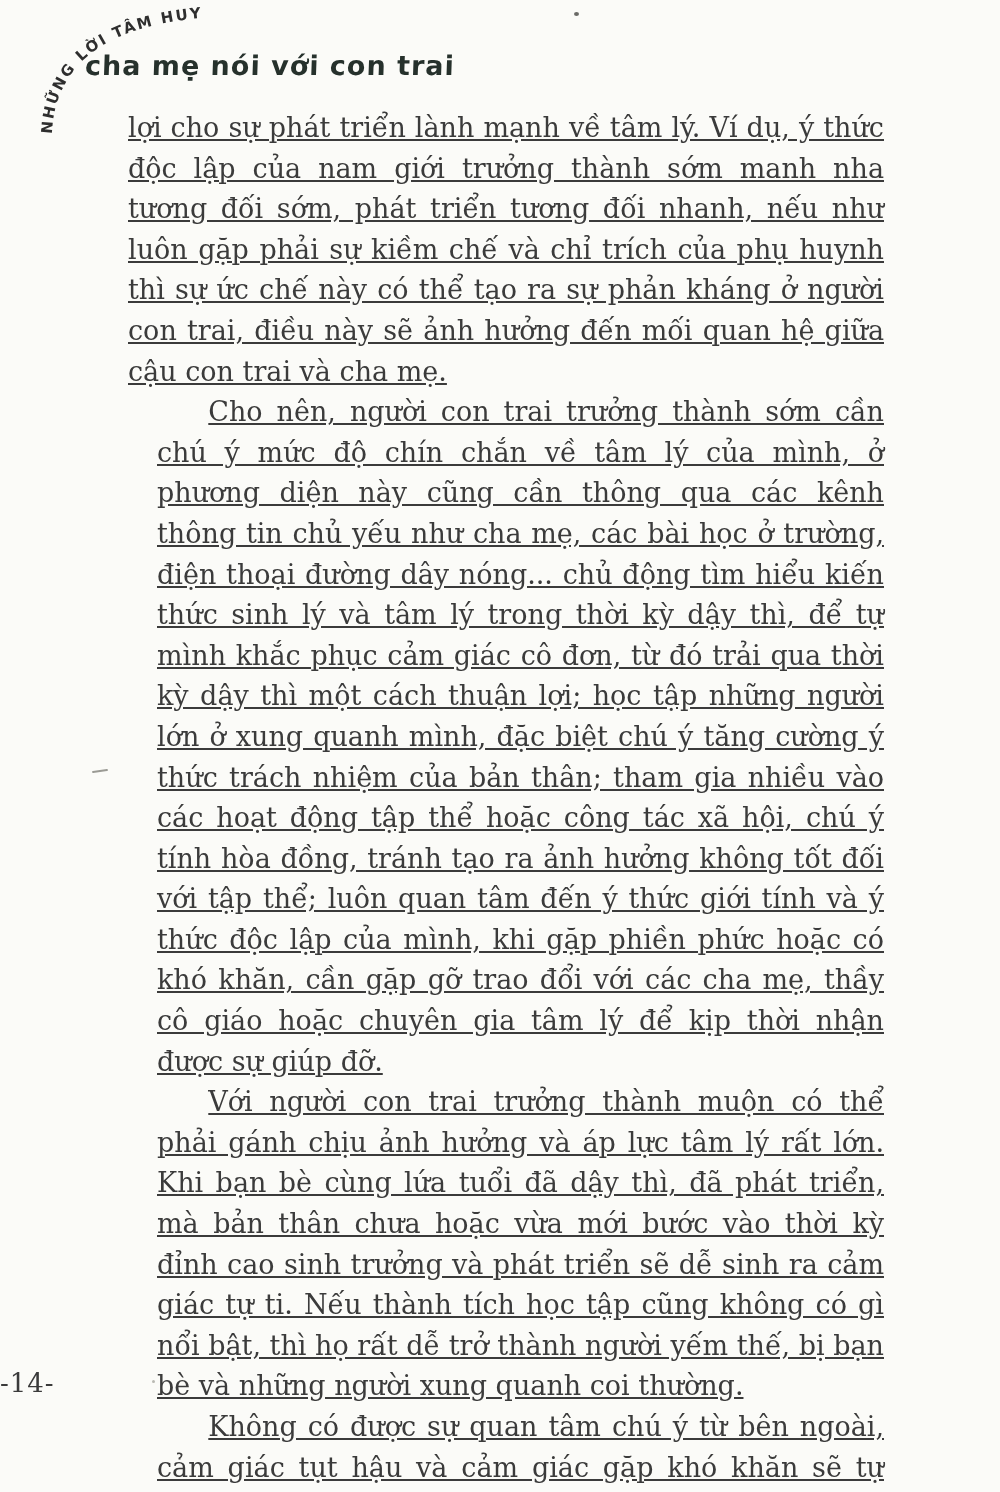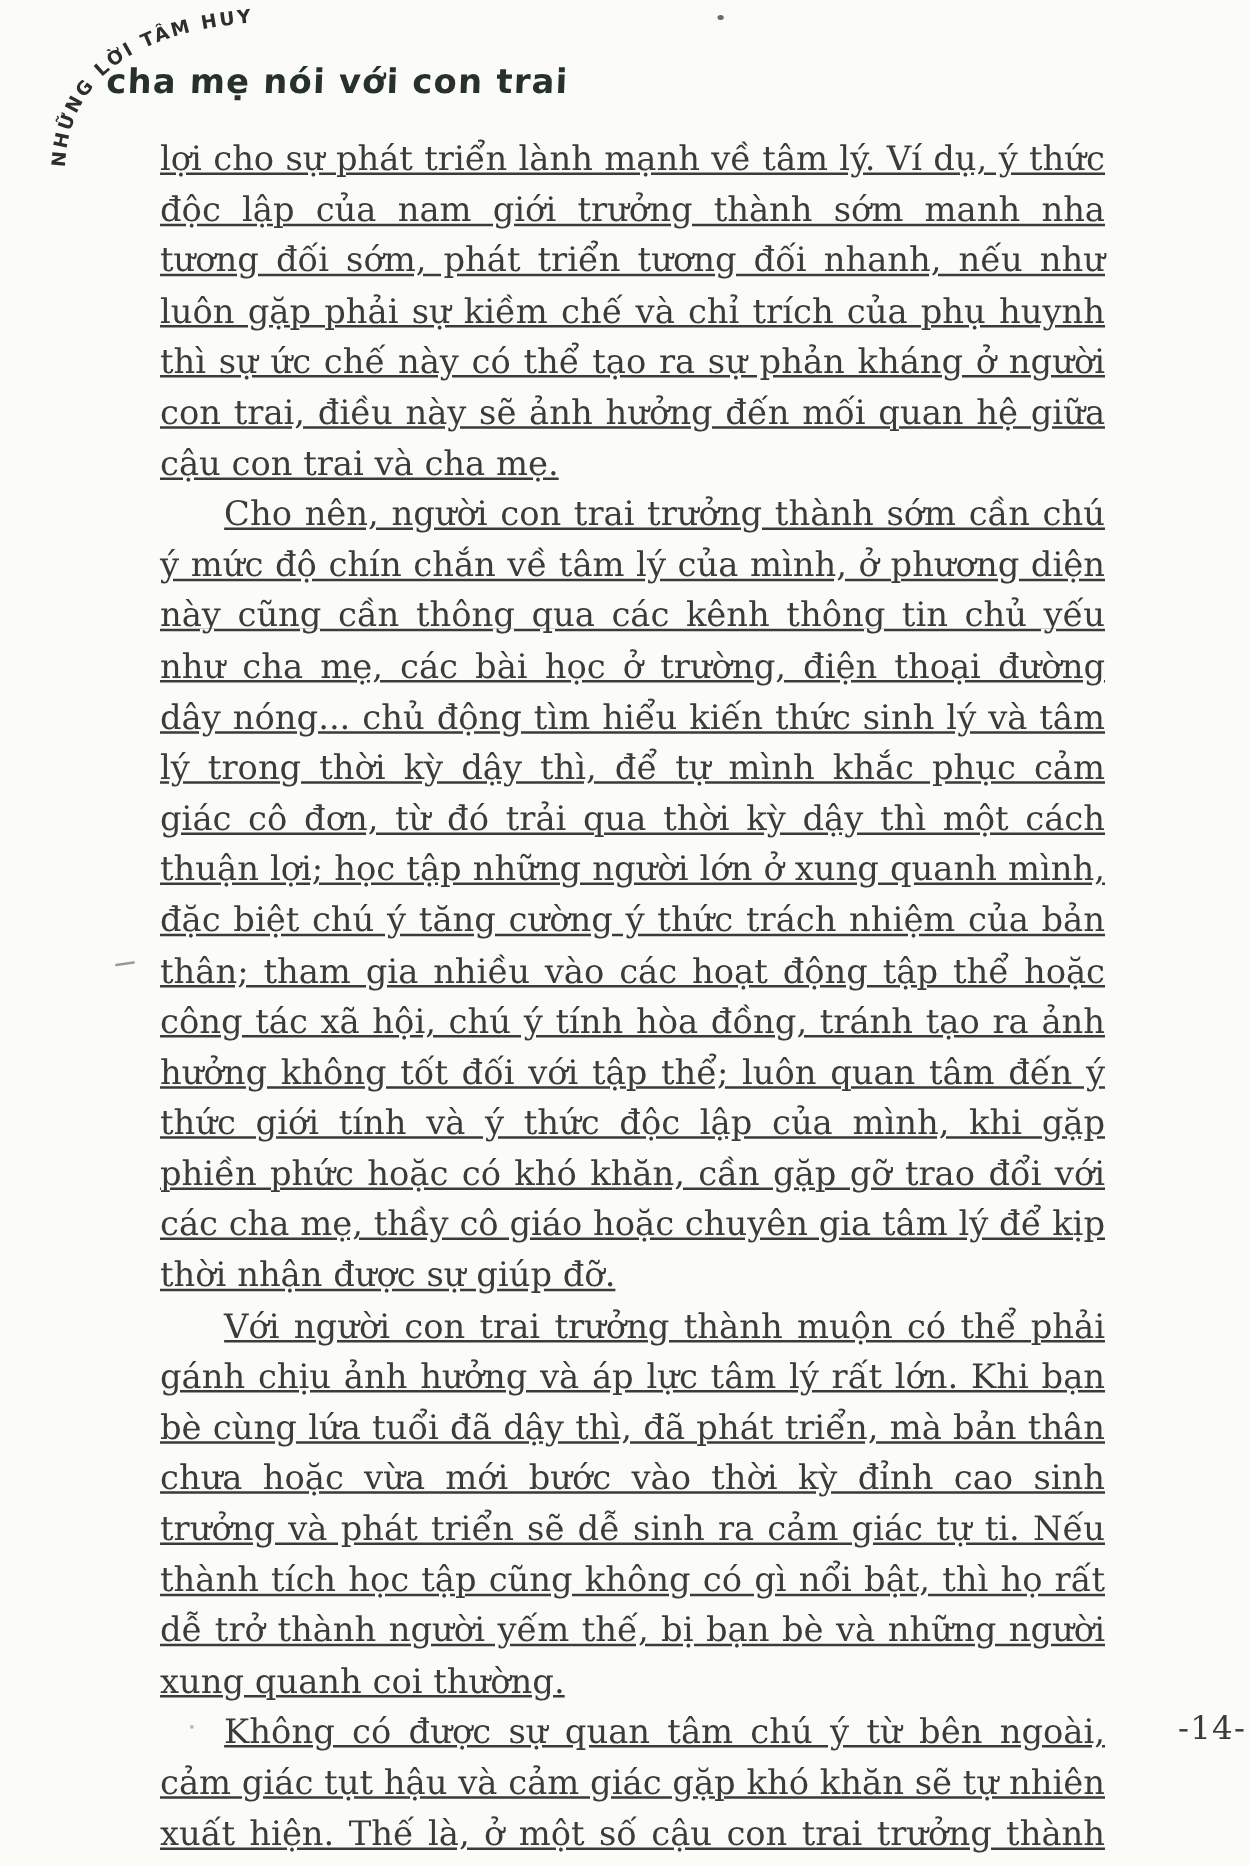--- a/index.html
+++ b/index.html
@@ -62,29 +62,30 @@
     font-size: 27px;
     line-height: 40.6px;
     text-align: justify;
   }
   .content p {
     margin: 0;
     text-decoration: underline;
   }
   .content p.indent {
     text-indent: 1.9em;
+    margin-left: 29px;
   }
 
   
   .page-number {
     position: absolute;
     top: 1368px;
     left: 0;
     width: 997px;
-    text-align: right;
+    text-align: left;
     font-size: 26px;
     letter-spacing: 1px;
     color: #3b3b3b;
   }
 
   
   .speck {
     position: absolute;
     background: #6a6a66;
     border-radius: 50%;

